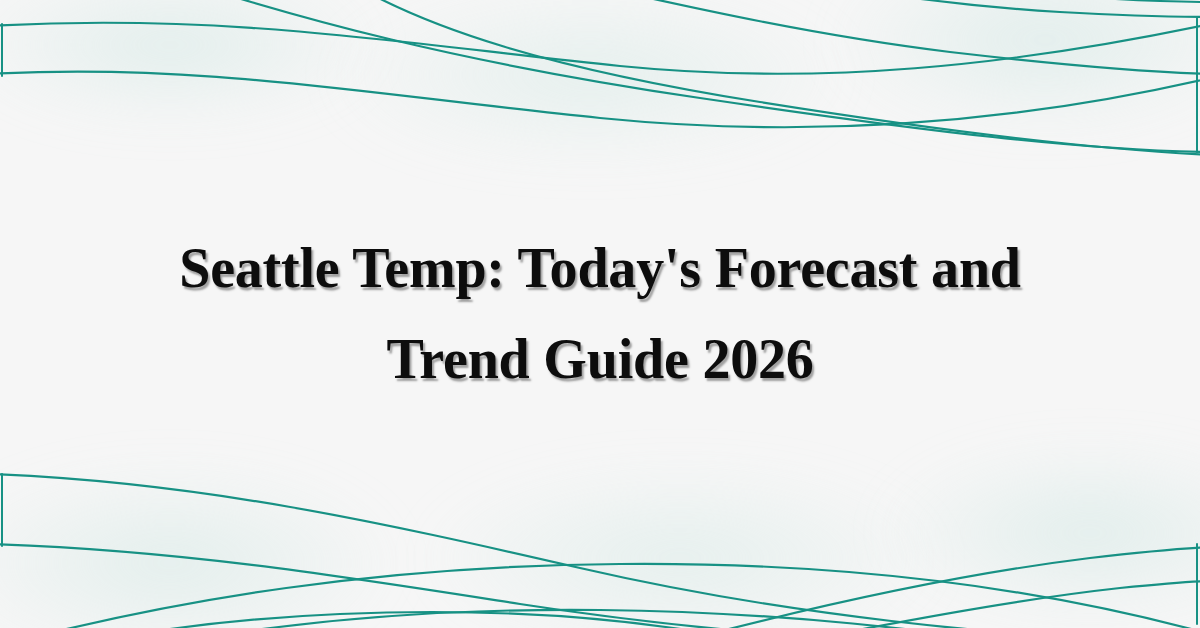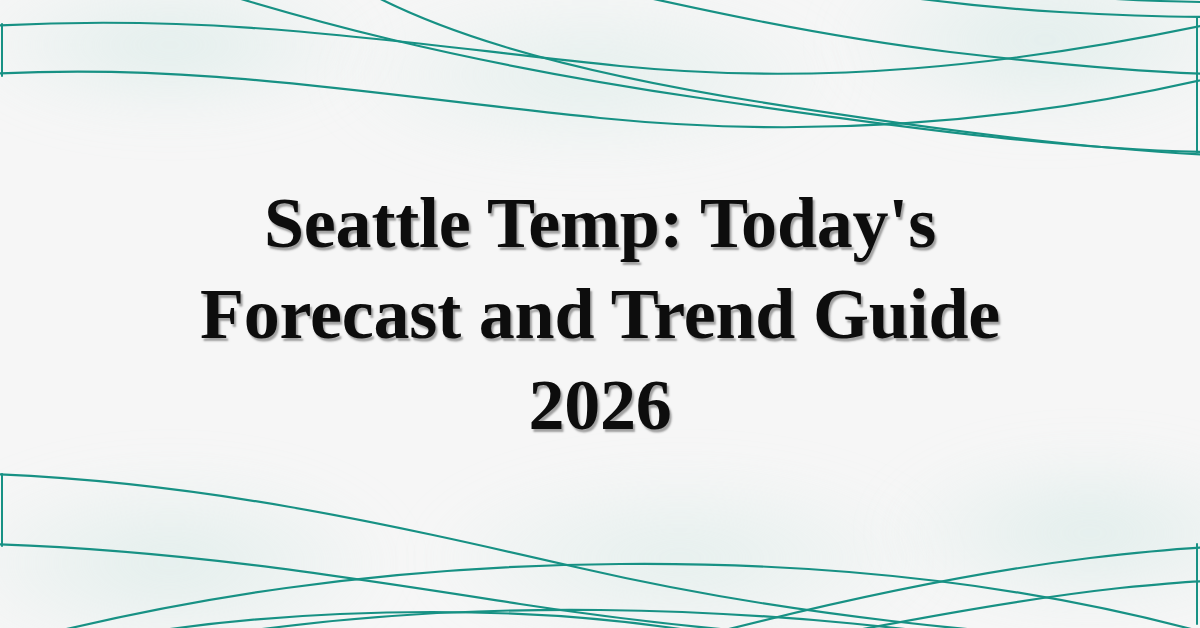--- a/index.html
+++ b/index.html
@@ -93,21 +93,21 @@
     flex-direction: column;
     align-items: center;
     justify-content: center;
     text-align: center;
   }
   #page-title {
     margin: 0;
     padding: 0 90px;
     font-family: "Liberation Serif", "DejaVu Serif", serif;
     font-weight: 700;
-    font-size: 72px;
+    font-size: 56px;
     line-height: 91px;
     letter-spacing: -0.2px;
     color: #0d0d0d;
     text-shadow: 2px 3px 2px rgba(90, 90, 90, 0.55);
     max-width: 900px;
     word-wrap: break-word;
   }
 </style>
 </head>
 <body>

